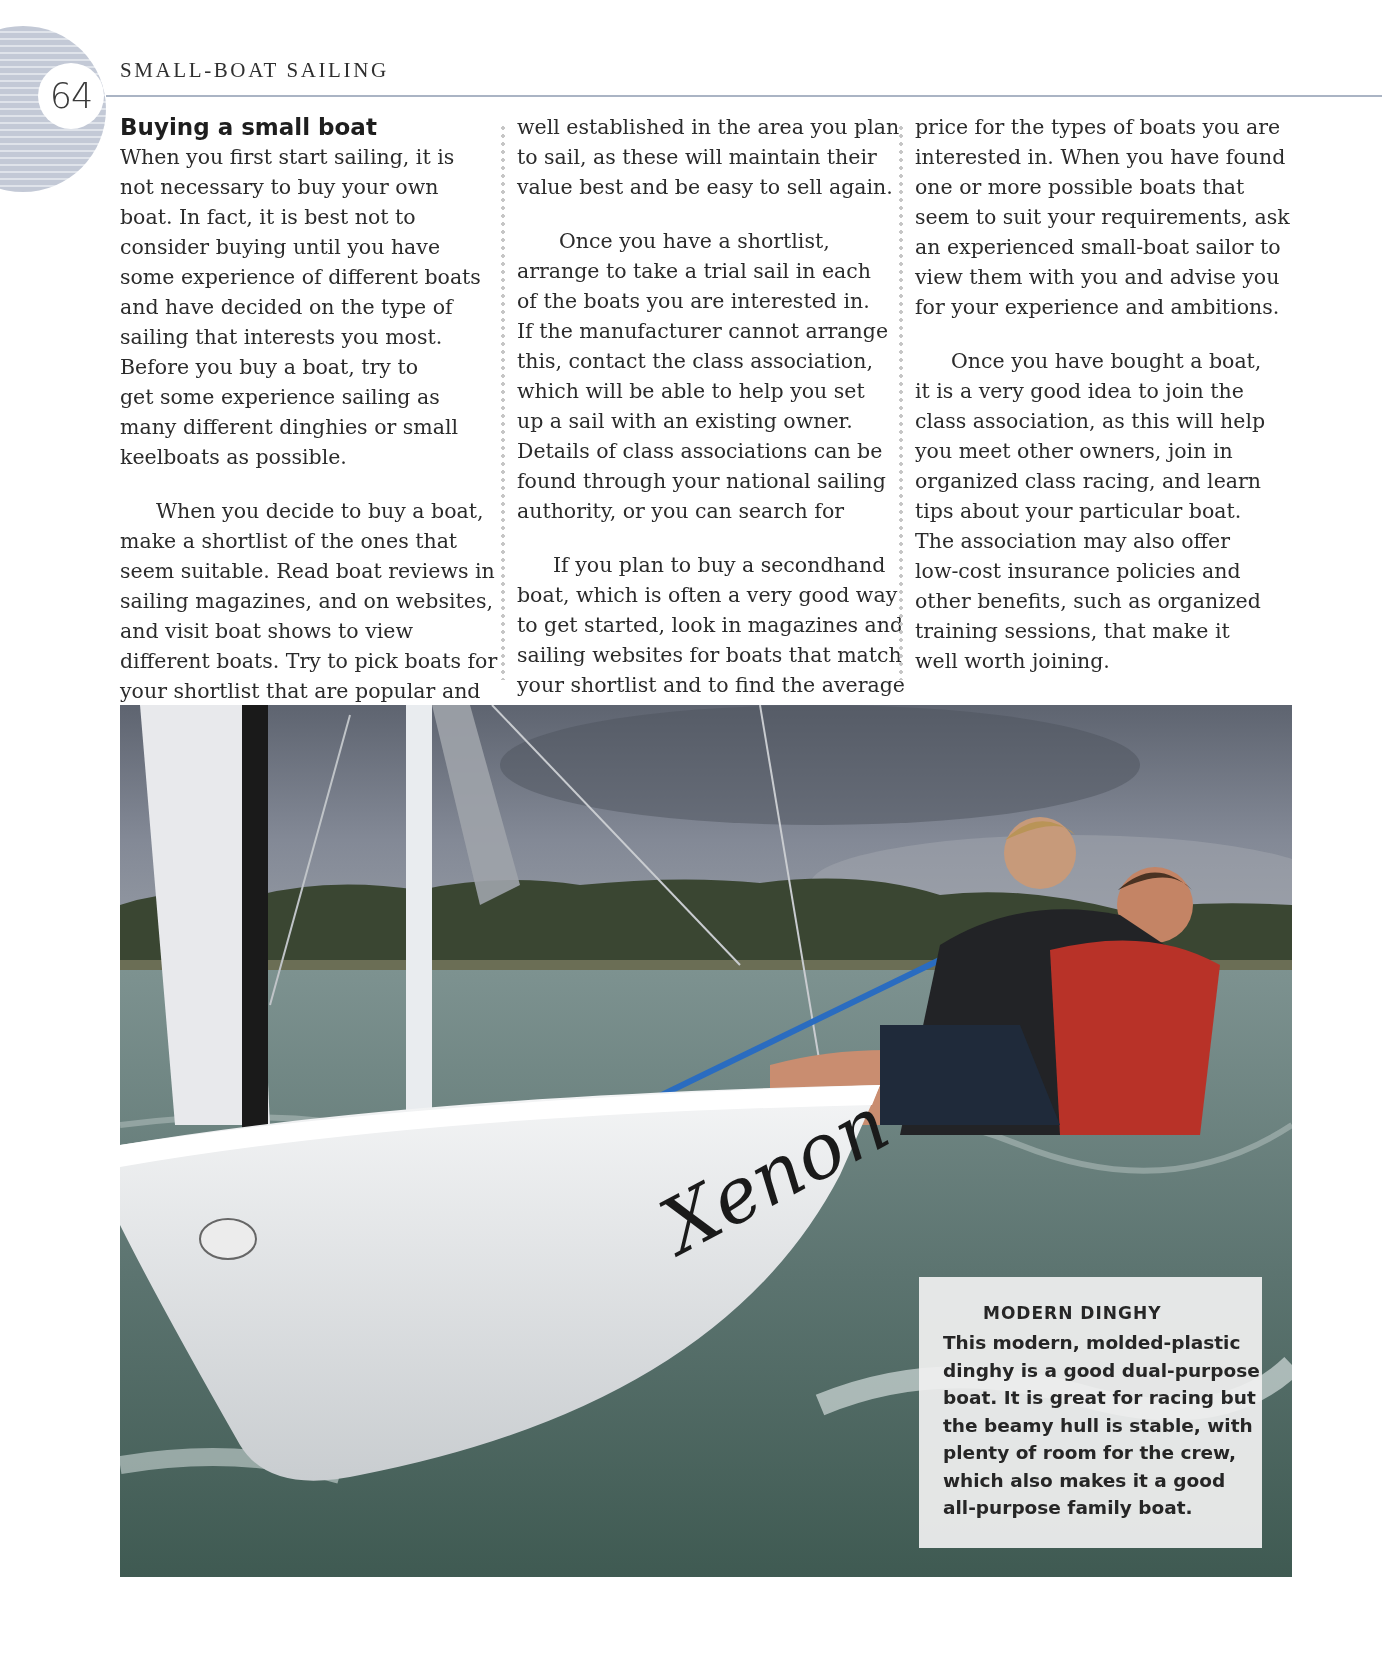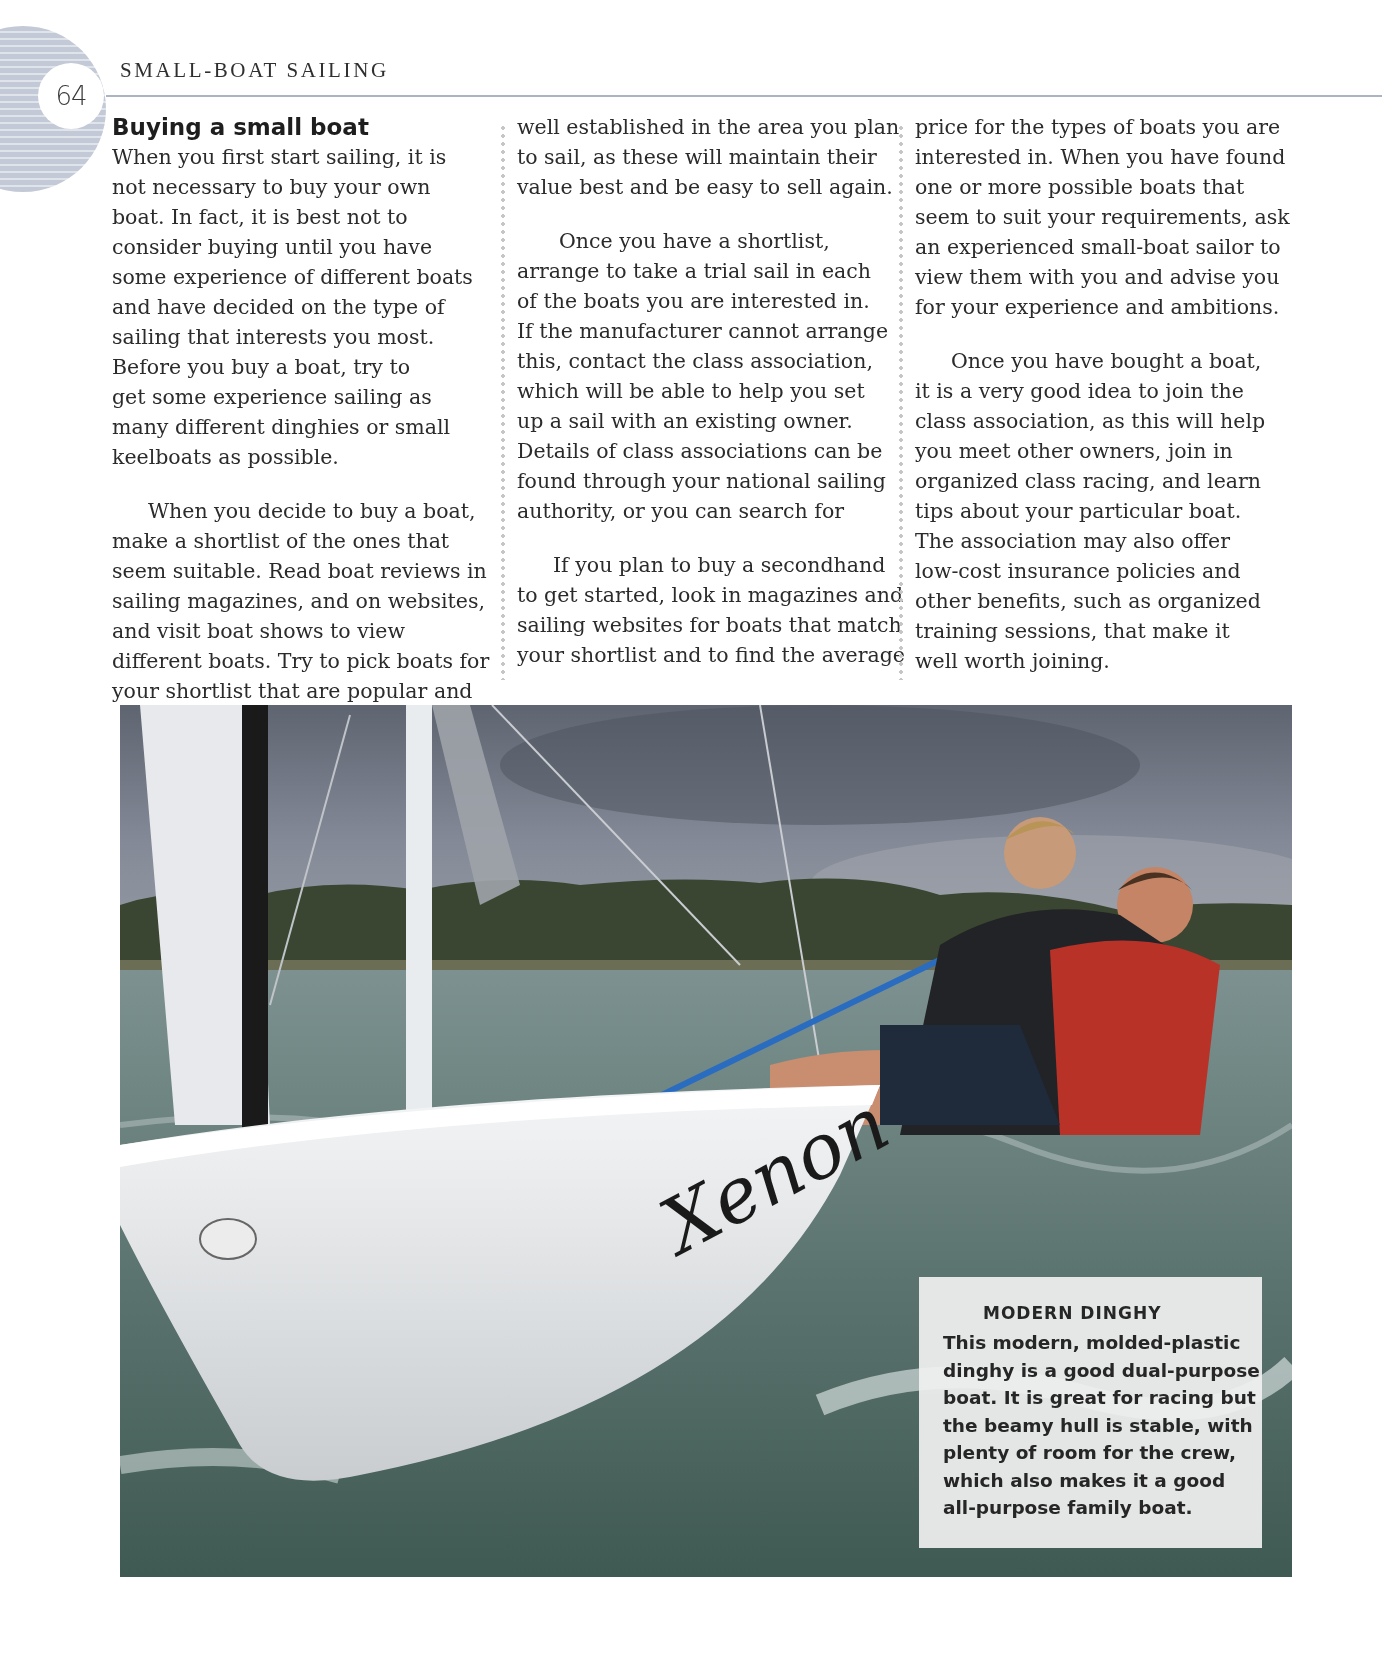--- a/index.html
+++ b/index.html
@@ -16,38 +16,38 @@
   }
   .badge-circle {
     position: absolute; left: 38px; top: 63px;
     width: 66px; height: 66px; border-radius: 50%;
     background: #ffffff;
   }
   .badge-num {
     position: absolute; left: 38px; top: 63px; width: 66px; height: 66px;
     display: flex; align-items: center; justify-content: center;
     font-family: "DejaVu Sans", "Liberation Sans", sans-serif;
-    font-weight: 200; font-size: 26px; color: #3a3a3a; letter-spacing: -1px;
+    font-weight: 200; font-size: 35px; color: #3a3a3a; letter-spacing: -1px;
   }
   .running-head {
     position: absolute; left: 120px; top: 58px;
     font-family: Liberation Serif, serif;
     font-size: 21px; letter-spacing: 2.6px; color: #2f2f2f;
   }
   .rule {
     position: absolute; left: 106px; top: 95px; width: 1276px; height: 2px;
     background: #aab4c4;
   }
   
   .col {
     position: absolute; top: 112px; width: 372px;
     font-size: 20.5px; line-height: 30px; color: #2b2b2b;
   }
   .col .indent { text-indent: 36px; margin-top: 24px; }
-  .col1 { left: 112px; }
+  .col1 { left: 120px; }
   .col2 { left: 517px; }
   .col3 { left: 915px; }
   .col-line { display: block; white-space: nowrap; }
   .heading {
     font-family: "DejaVu Sans", "Liberation Sans", sans-serif;
     font-weight: bold; font-size: 23px; line-height: 30px; color: #1e1e1e;
     margin: 0; white-space: nowrap;
   }
   .divider {
     position: absolute; top: 124px; width: 4px; height: 556px;
@@ -120,20 +120,21 @@
   <span class="col-line">arrange to take a trial sail in each</span>
   <span class="col-line">of the boats you are interested in.</span>
   <span class="col-line">If the manufacturer cannot arrange</span>
   <span class="col-line">this, contact the class association,</span>
   <span class="col-line">which will be able to help you set</span>
   <span class="col-line">up a sail with an existing owner.</span>
   <span class="col-line">Details of class associations can be</span>
   <span class="col-line">found through your national sailing</span>
   <span class="col-line">authority, or you can search for</span>
   <span class="col-line indent">If you plan to buy a secondhand</span>
+  <span class="col-line">boat, which is often a very good way</span>
   <span class="col-line">to get started, look in magazines and</span>
   <span class="col-line">sailing websites for boats that match</span>
   <span class="col-line">your shortlist and to find the average</span>
 </div>
 
 <div class="divider div2"></div>
 
 <div class="col col3">
   <span class="col-line">price for the types of boats you are</span>
   <span class="col-line">interested in. When you have found</span>

